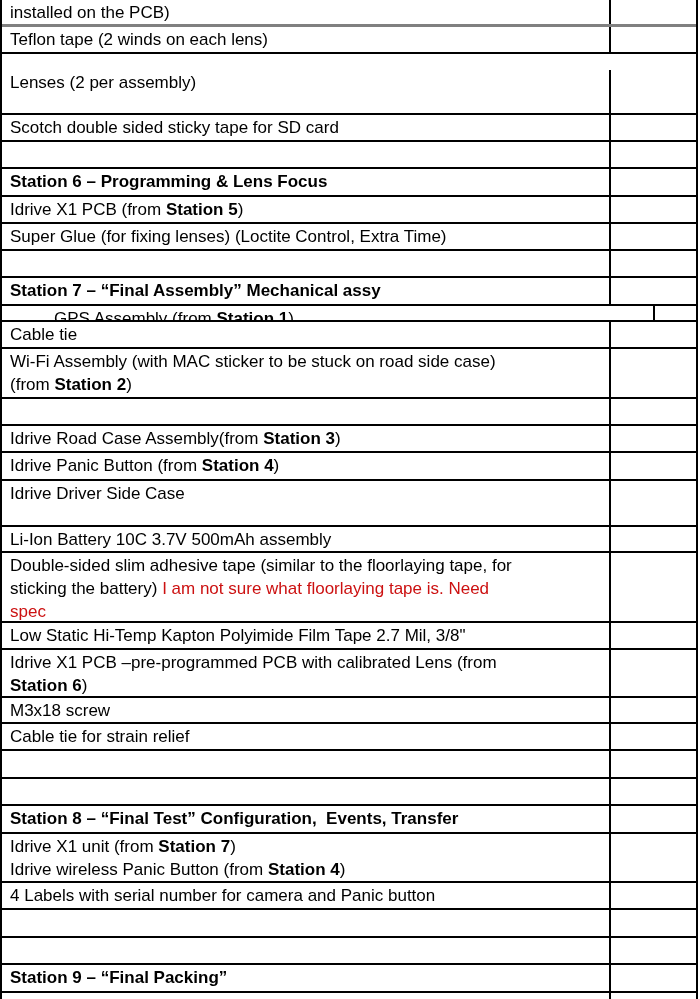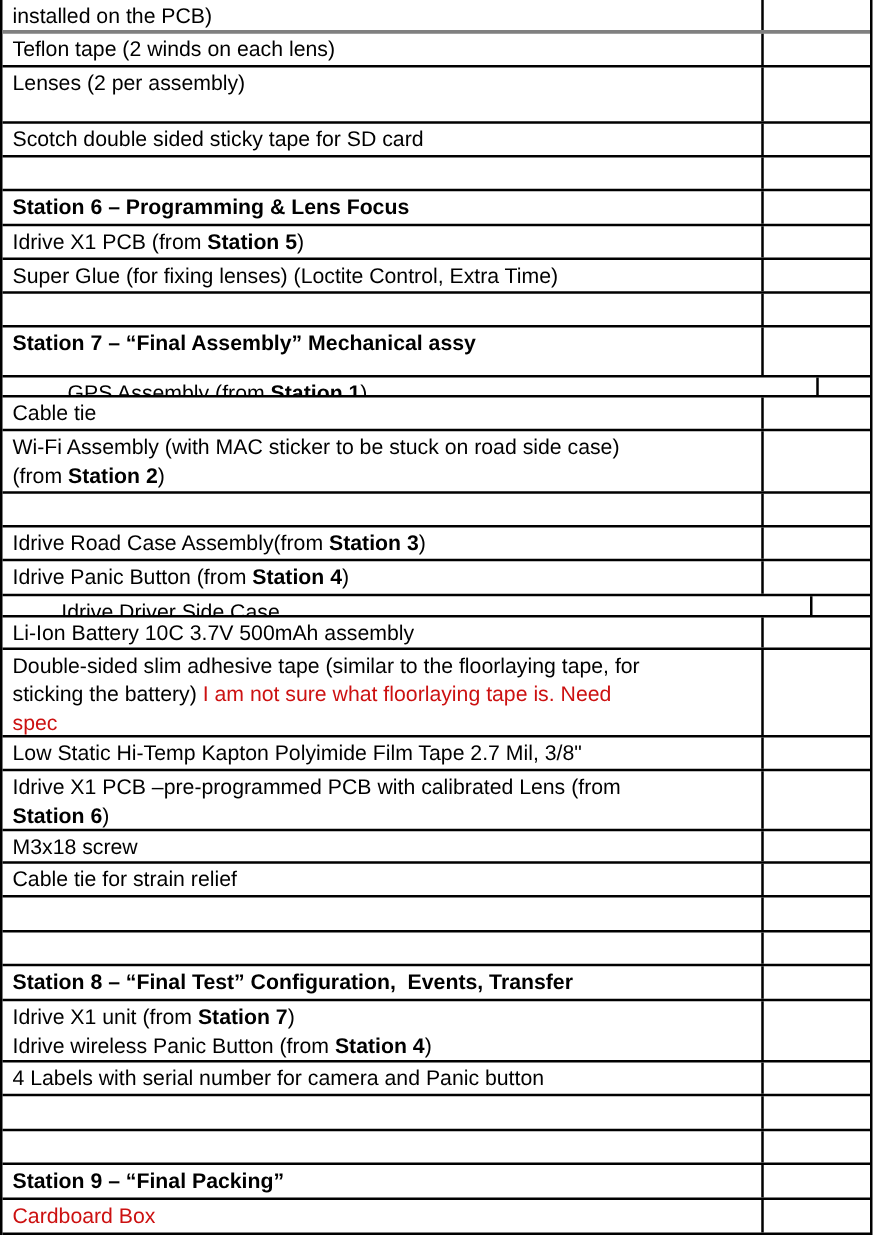--- a/index.html
+++ b/index.html
@@ -55,21 +55,21 @@
           <div class="line"><span>installed on the PCB)</span></div>
         </div>
         <div class="cell-check"></div>
       </div>
       <div class="row" style="height: 27px;">
         <div class="cell-main">
           <div class="line"><span>Teflon tape (2 winds on each lens)</span></div>
         </div>
         <div class="cell-check"></div>
       </div>
-      <div class="row" style="height: 45px;">
+      <div class="row" style="height: 45px; margin-top: 16px;">
         <div class="cell-main">
           <div class="line"><span>Lenses (2 per assembly)</span></div>
         </div>
         <div class="cell-check"></div>
       </div>
       <div class="row" style="height: 27px;">
         <div class="cell-main">
           <div class="line"><span>Scotch double sided sticky tape for SD card</span></div>
         </div>
         <div class="cell-check"></div>
@@ -93,21 +93,21 @@
       <div class="row" style="height: 27px;">
         <div class="cell-main">
           <div class="line"><span>Super Glue (for fixing lenses) (Loctite Control, Extra Time)</span></div>
         </div>
         <div class="cell-check"></div>
       </div>
       <div class="row" style="height: 27px;">
         <div class="cell-main"></div>
         <div class="cell-check"></div>
       </div>
-      <div class="row" style="height: 40px;">
+      <div class="row" style="height: 28px;">
         <div class="cell-main">
           <div class="line"><span class="b">Station 7 – “Final Assembly” Mechanical assy</span></div>
         </div>
         <div class="cell-check"></div>
       </div>
       <div class="row" style="height: 16px; padding-left: 44px;">
         <div class="cell-main">
           <div class="line"><span>GPS Assembly (from </span><span class="b">Station 1</span><span>)</span></div>
         </div>
         <div class="cell-check"></div>
@@ -134,21 +134,21 @@
           <div class="line"><span>Idrive Road Case Assembly(from </span><span class="b">Station 3</span><span>)</span></div>
         </div>
         <div class="cell-check"></div>
       </div>
       <div class="row" style="height: 28px;">
         <div class="cell-main">
           <div class="line"><span>Idrive Panic Button (from </span><span class="b">Station 4</span><span>)</span></div>
         </div>
         <div class="cell-check"></div>
       </div>
-      <div class="row" style="height: 17px; padding-left: 39px;">
+      <div class="row" style="height: 46px;">
         <div class="cell-main">
           <div class="line"><span>Idrive Driver Side Case</span></div>
         </div>
         <div class="cell-check"></div>
       </div>
       <div class="row" style="height: 26px;">
         <div class="cell-main">
           <div class="line"><span>Li-Ion Battery 10C 3.7V 500mAh assembly</span></div>
         </div>
         <div class="cell-check"></div>

